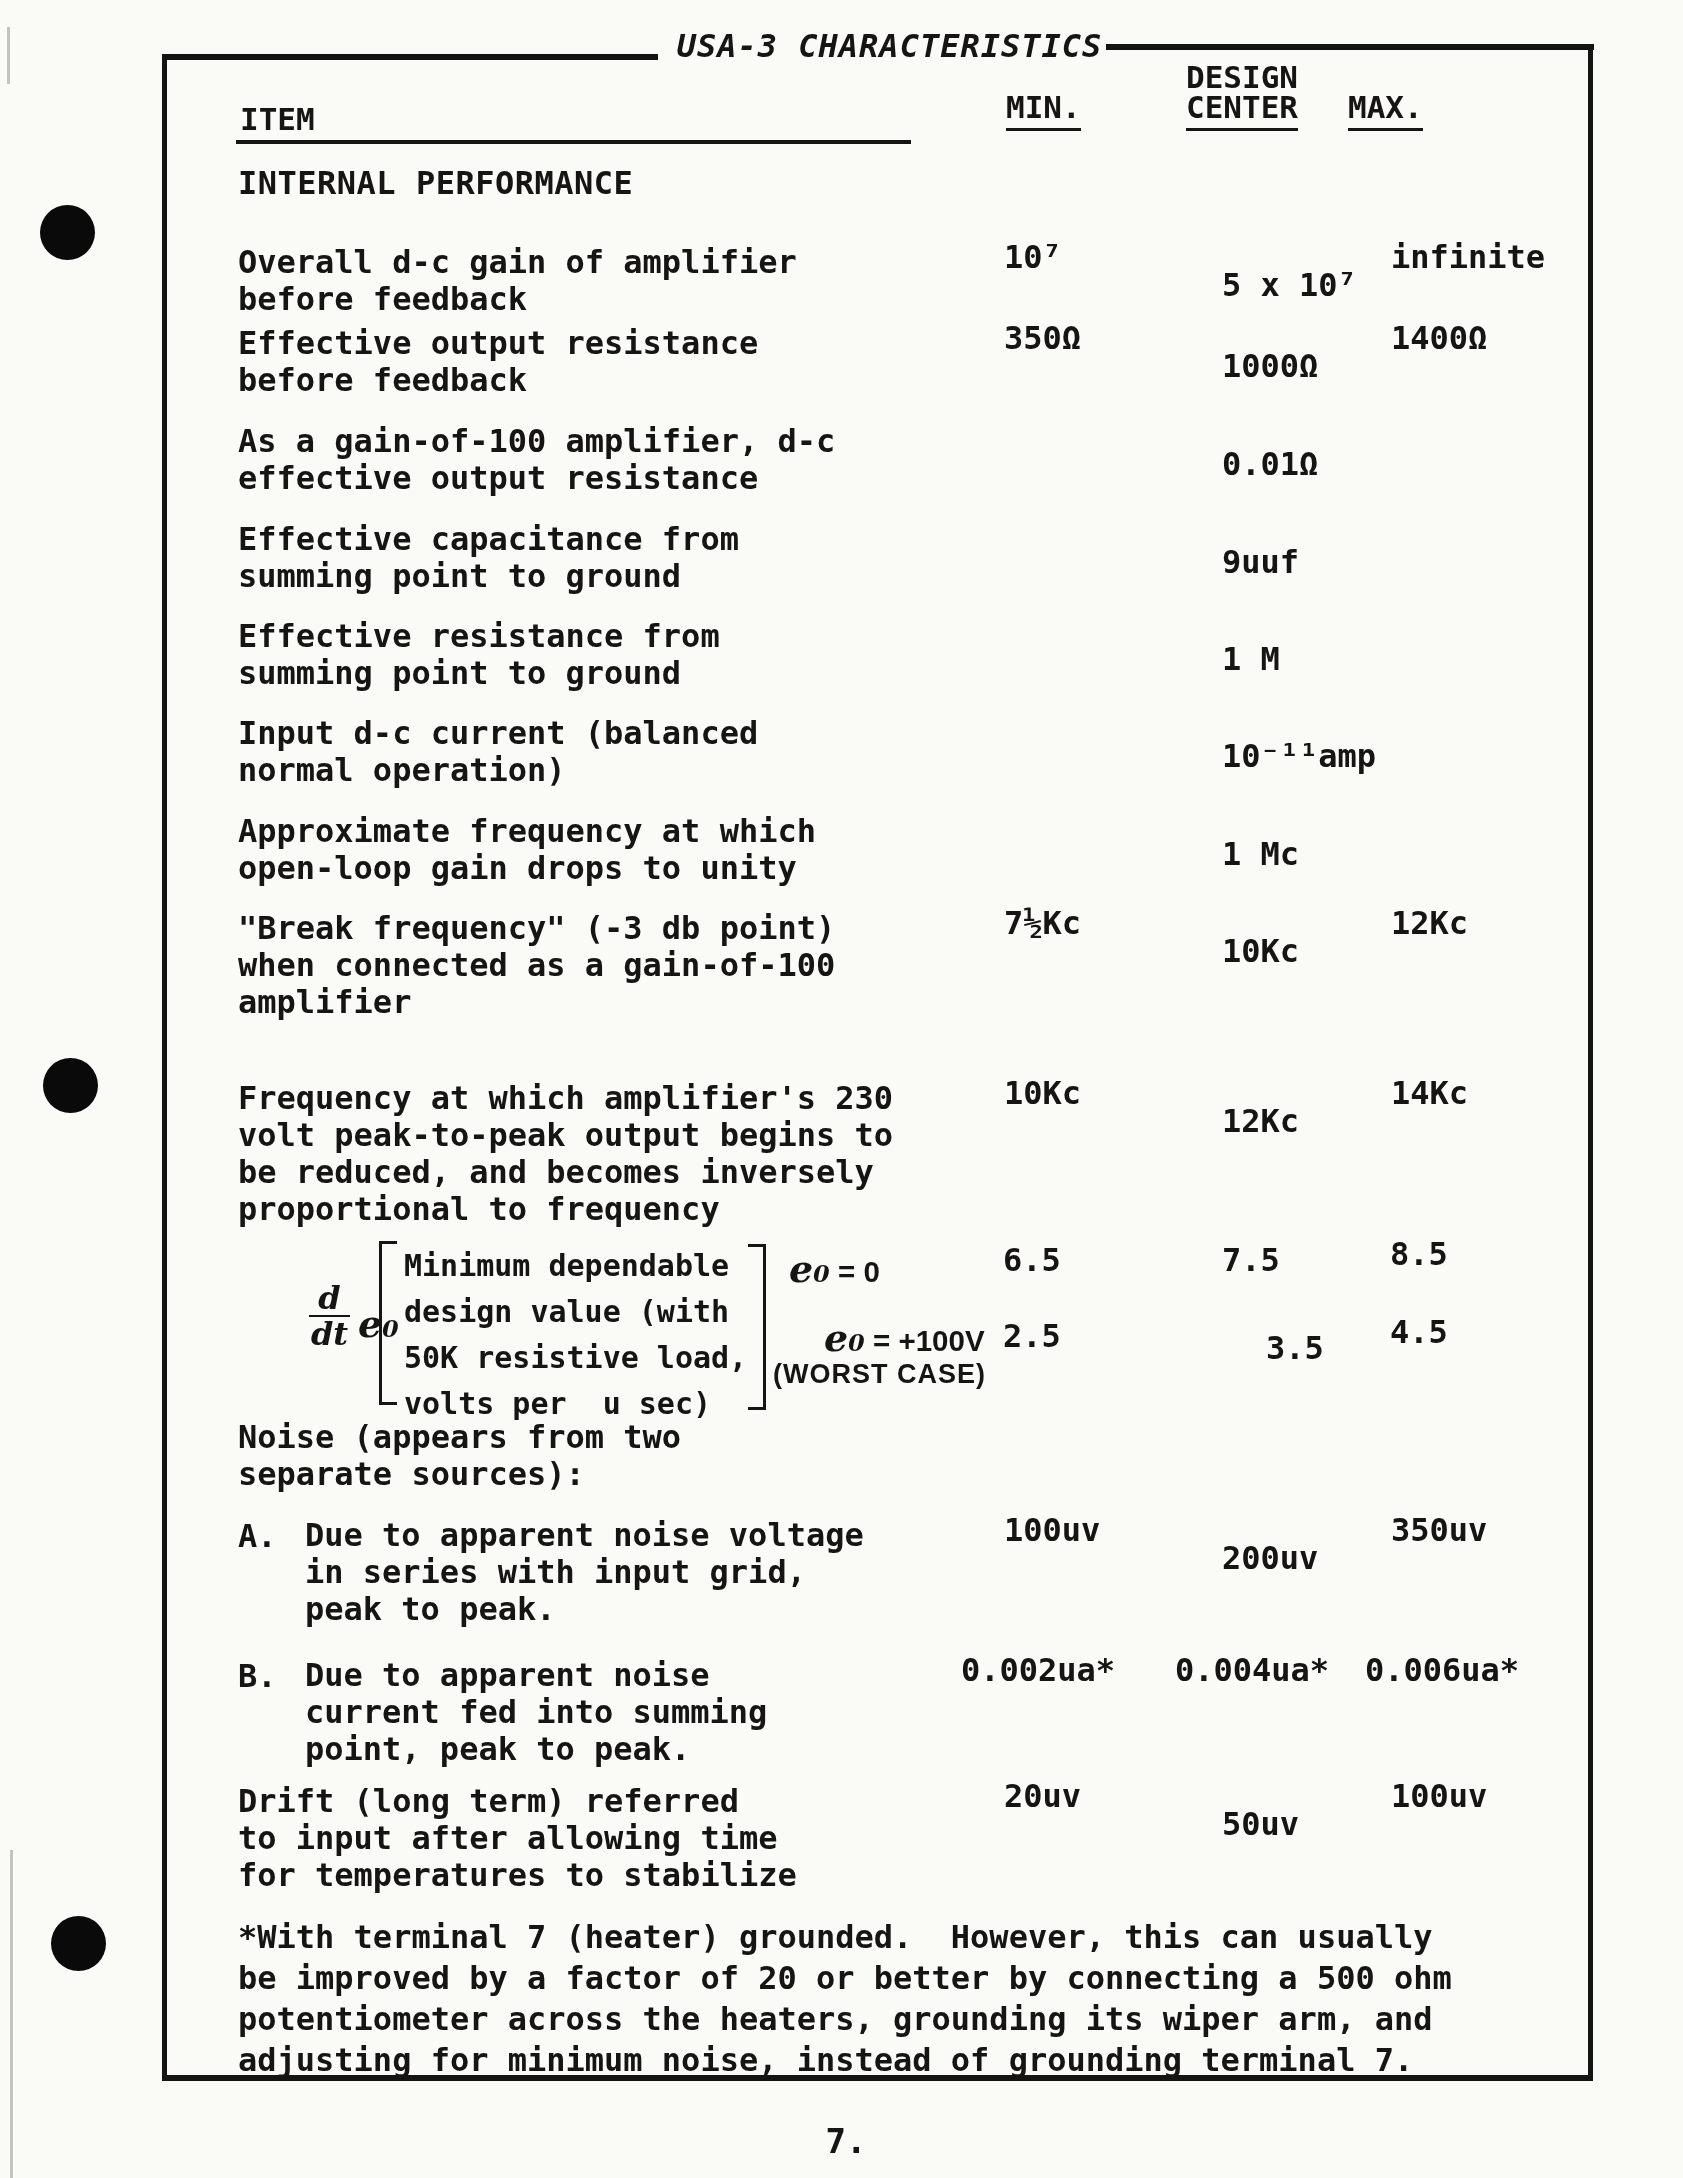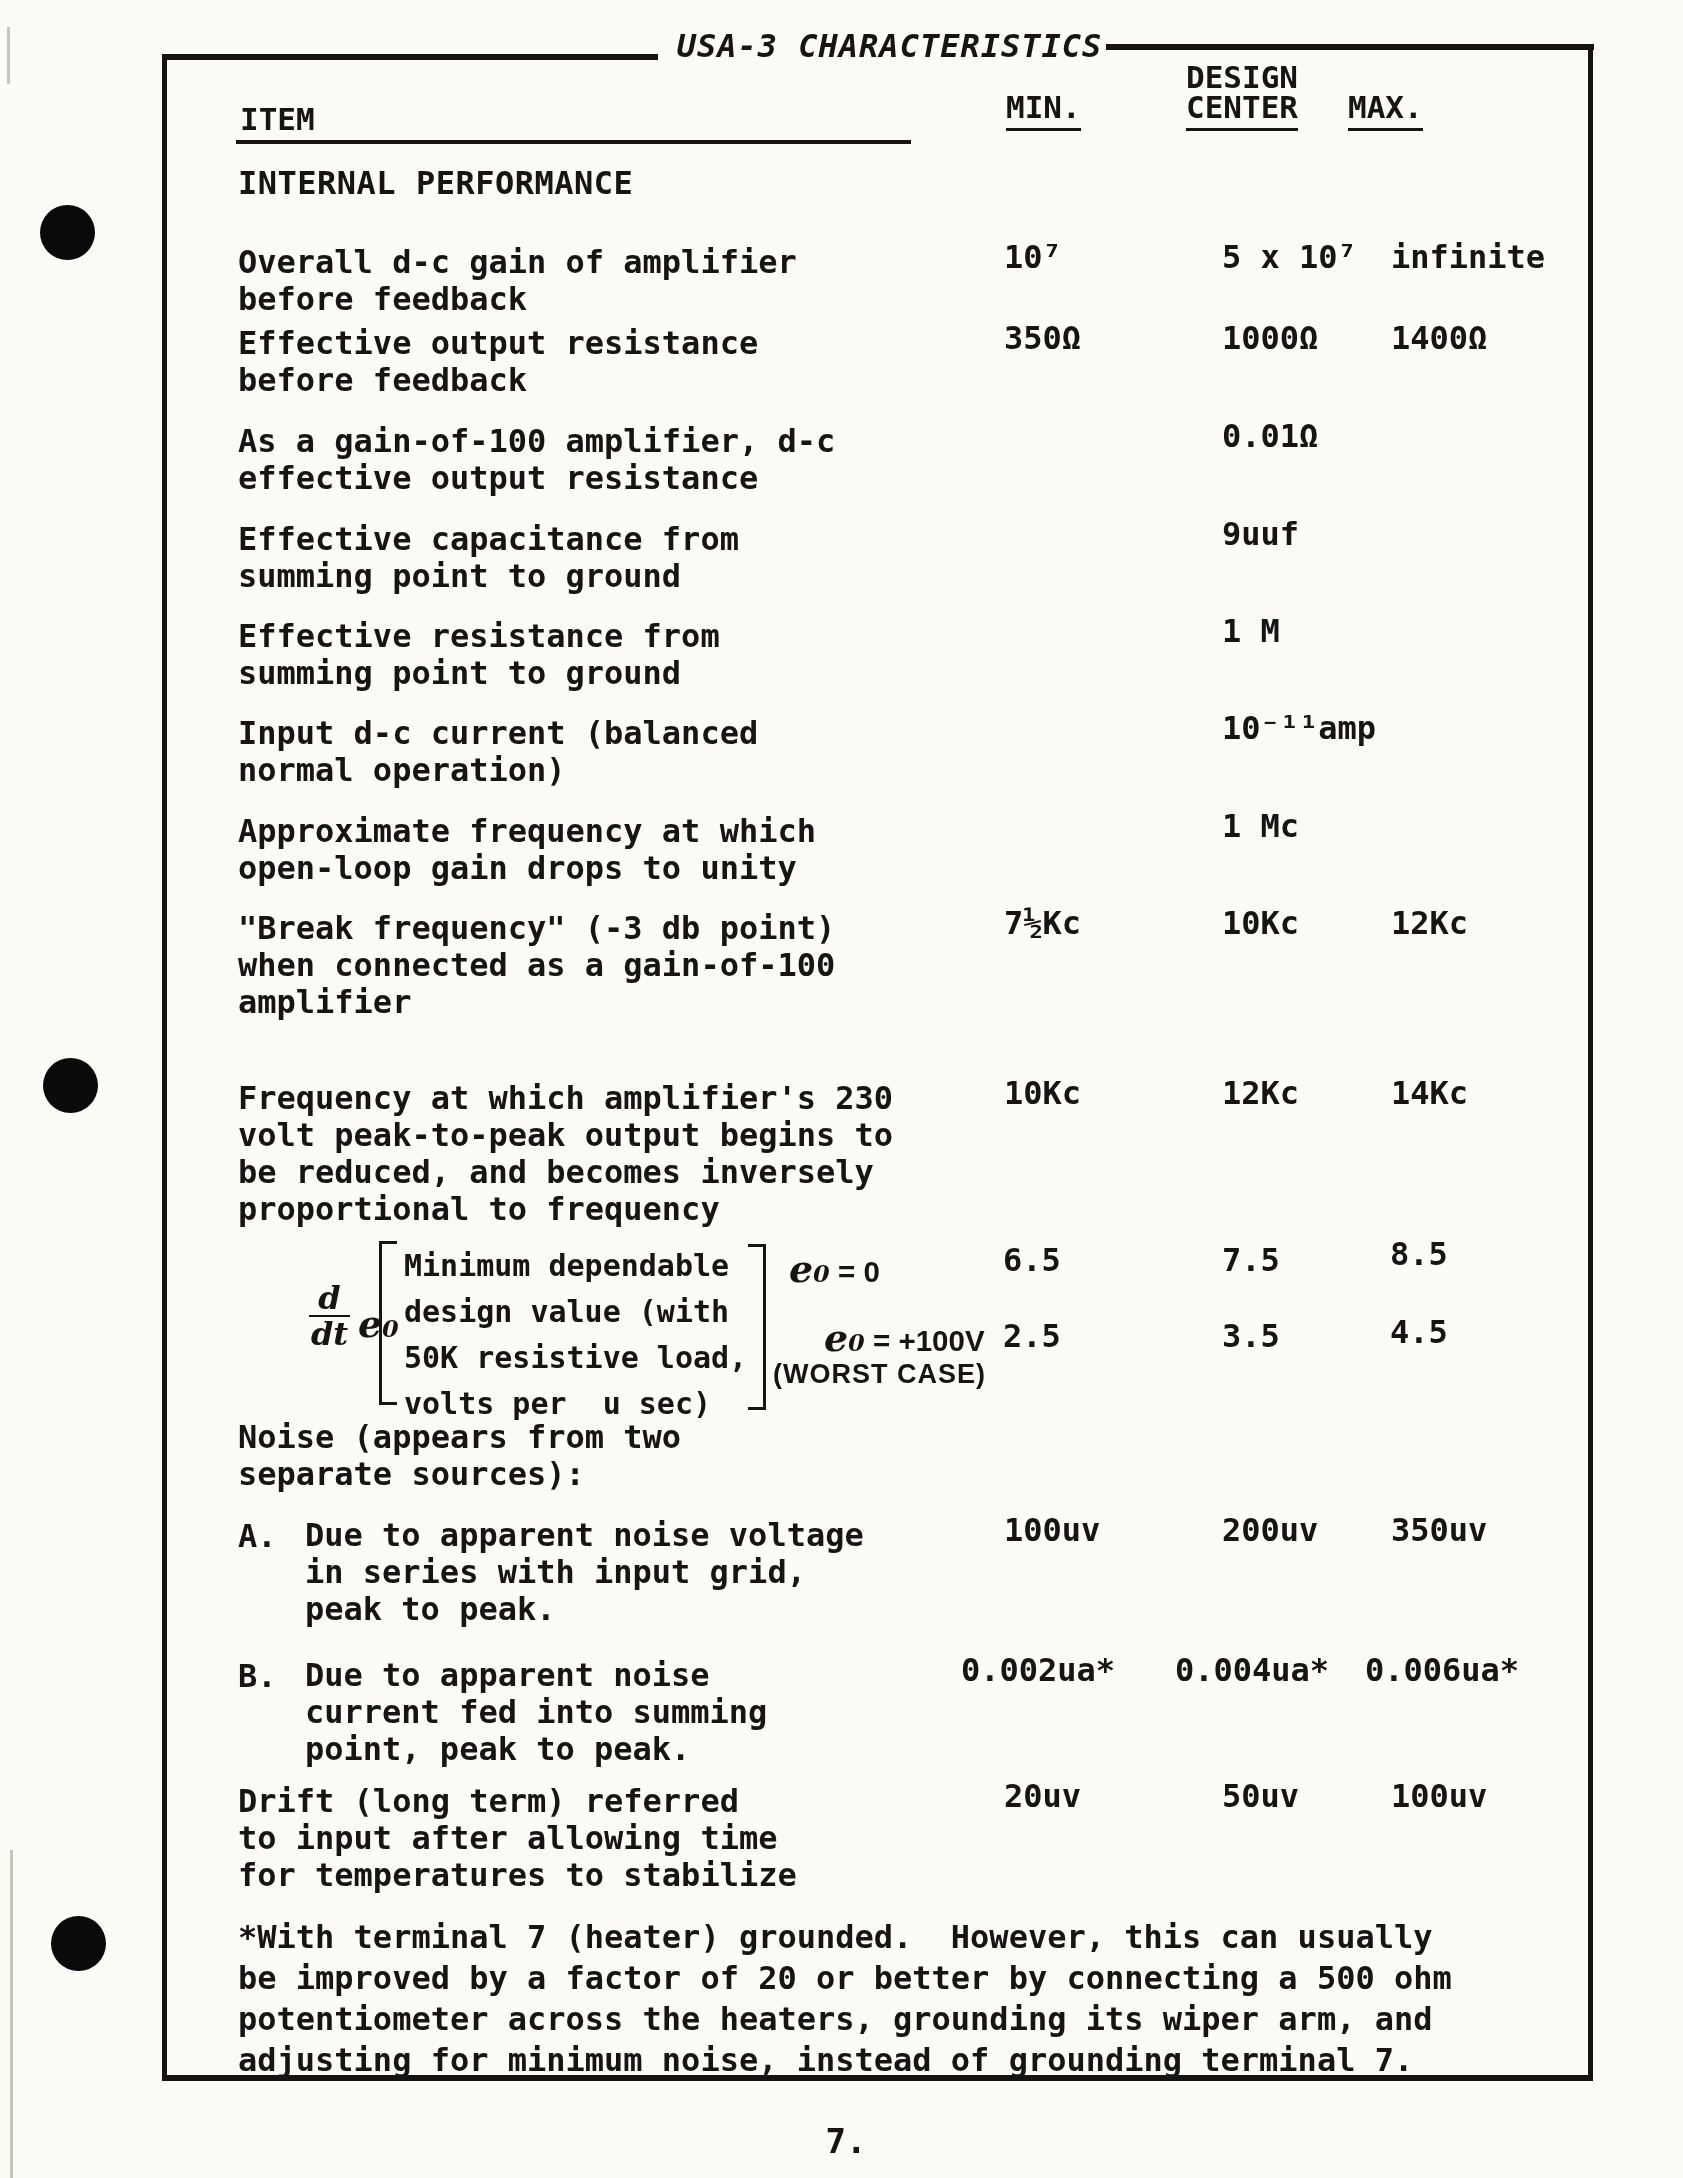--- a/index.html
+++ b/index.html
@@ -20,21 +20,21 @@
   
   .hdr{position:absolute;font-size:31px;white-space:pre;}
   .u{border-bottom:3.8px solid #161514;padding-bottom:2.9px;}
   .item-rule{position:absolute;left:236px;top:140px;width:675px;height:3.8px;background:#161514;}
   
   .section{position:absolute;left:238px;font-size:32px;white-space:pre;letter-spacing:0.5px;}
   .row{position:absolute;left:238px;width:1360px;}
   .ln{white-space:pre;font-size:32px;line-height:37px;}
   .val{position:absolute;top:-5.7px;font-size:32px;white-space:pre;}
   .vmin{left:766px;}
-  .vctr{left:984px;}
+  .vctr{left:984px;margin-top:28px;}
   .vmax{left:1153px;}
   
   .marker{position:absolute;left:0;top:0;font-size:32px;}
   .sub .lines{margin-left:67px;}
   
   .deriv{position:absolute;left:309px;top:1233px;width:1281px;height:181px;}
   .deriv .frac{position:absolute;left:0;top:48px;text-align:center;
     font-family:"DejaVu Serif",serif;font-style:italic;font-weight:bold;font-size:32px;line-height:34px;}
   .deriv .frac .num{display:block;border-bottom:2.9px solid #161514;padding:0 5.7px;}
   .deriv .frac .den{display:block;padding:0 1.9px;}
@@ -164,21 +164,21 @@
   <div class="brk brk-r"></div>
 
   <span class="cond" style="left:480px;top:13.3px;"><span class="eo">e₀</span><span class="hand-rest"> = 0</span></span>
   <span class="dval d-min" style="top:7.6px;">6.5</span>
   <span class="dval d-ctr" style="top:7.6px;">7.5</span>
   <span class="dval d-max" style="top:1.9px;">8.5</span>
 
   <span class="cond" style="left:471px;top:82px;margin-left:44px;"><span class="eo">e₀</span><span class="hand-rest"> = +100V</span></span>
   <span class="worst" style="left:464px;top:126px;">(WORST CASE)</span>
   <span class="dval d-min" style="top:84px;">2.5</span>
-  <span class="dval d-ctr" style="top:84px;">3.5</span>
+  <span class="dval d-ctr" style="top:96px;margin-left:44px;">3.5</span>
   <span class="dval d-max" style="top:80px;">4.5</span>
 </div>
 
 <div class="row" style="top:1419px;">
   <div class="ln">Noise (appears from two</div>
   <div class="ln">separate sources):</div>
 </div>
 
 <div class="row sub" style="top:1517px;">
   <span class="marker">A.</span>

